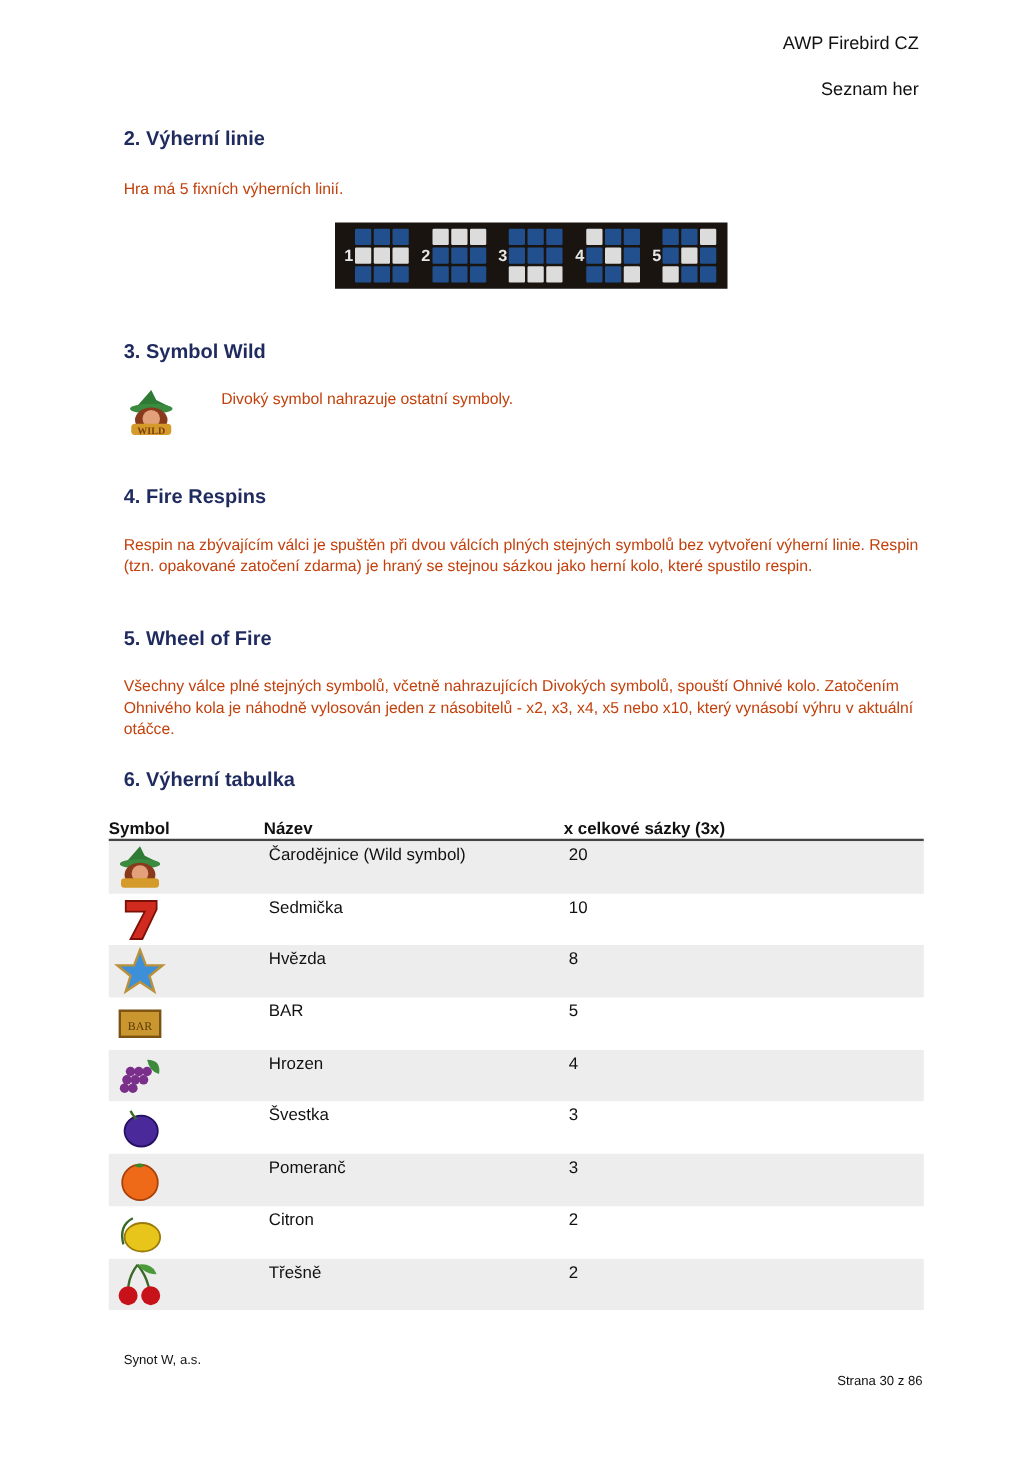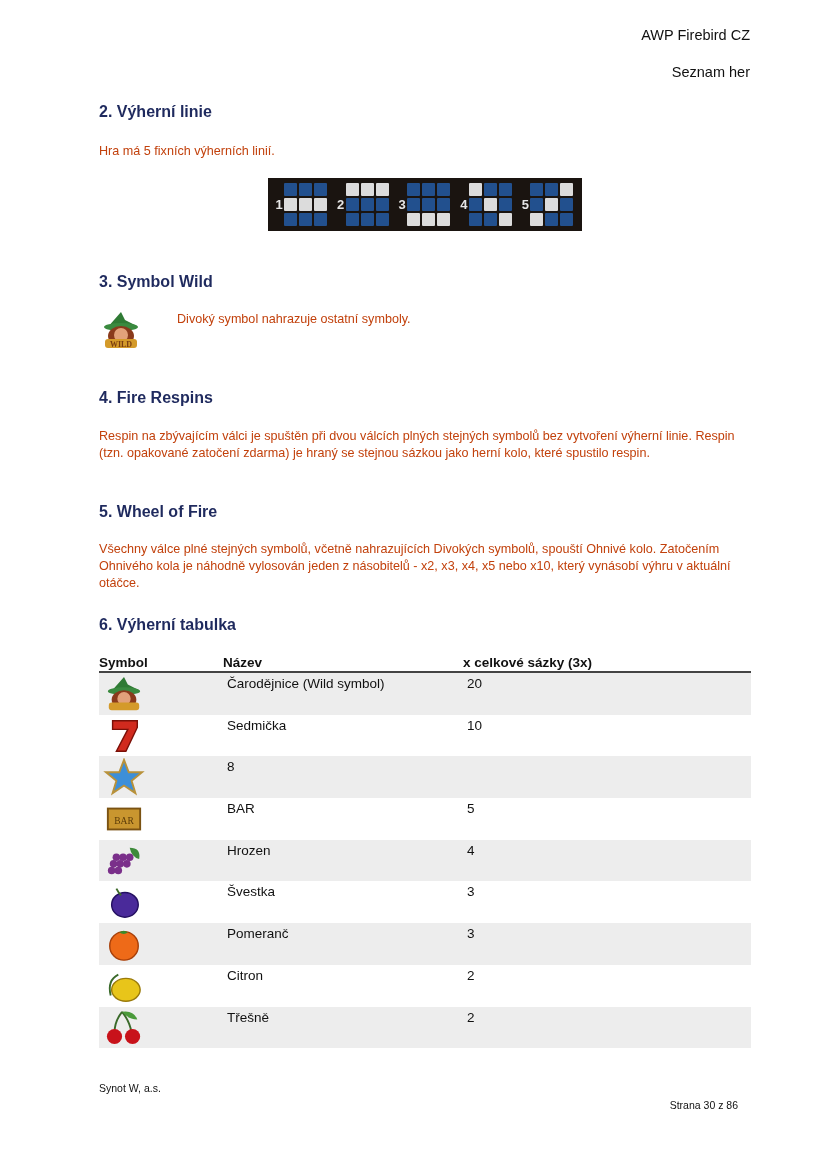--- a/index.html
+++ b/index.html
@@ -1,39 +1,39 @@
 <!DOCTYPE html>
 <html><head>
 <meta charset="utf-8">
 <style>
   * { box-sizing: border-box; margin: 0; padding: 0; }
   html, body { width: 827px; height: 1170px; background: #ffffff; }
   body { position: relative; font-family: "Liberation Sans", sans-serif; color: #111; font-size: 13px; }
 
-  .hdr { position: absolute; right: 77px; text-align: center; font-size: 14.5px; color: #111; }
+  .hdr { position: absolute; right: 92px; text-align: center; font-size: 14.5px; color: #111; }
   #hdr-title { top: 27px; }
   #hdr-sub { top: 64px; }
 
   .h2 { position: absolute; left: 99px; font-size: 16px; font-weight: bold; color: #1f2a5e; }
   .p { position: absolute; left: 99px; width: 655px; font-size: 12.6px; line-height: 17px; color: #c2410c; }
 
   
   #paylines { position: absolute; left: 268px; top: 178px; width: 314px; height: 53px; background: #1a1410; display: flex; align-items: center; padding-left: 6px; gap: 0; }
   .pl { display: flex; align-items: center; width: 62px; }
   .pl-num { color: #e6e6e6; font-size: 13px; font-weight: bold; width: 10px; text-align: center; }
   .pl-grid { display: grid; grid-template-columns: repeat(3, 13px); grid-template-rows: repeat(3, 13px); gap: 2px; }
   .cell { background: #22508e; border-radius: 1px; }
   .cell.on { background: #dcdcdc; }
 
   
   #wild-icon { position: absolute; left: 99px; top: 310px; width: 44px; height: 40px; }
   #wild-text { left: 177px; top: 311px; }
 
   
-  #paytable { position: absolute; left: 99px; top: 654px; width: 652px; }
+  #paytable { position: absolute; left: 87px; top: 654px; width: 652px; }
   .th { display: flex; height: 19px; font-size: 13.5px; font-weight: bold; border-bottom: 2px solid #444; align-items: flex-end; padding-bottom: 1px; }
   .c1 { width: 124px; }
   .c2 { width: 240px; padding-left: 4px; }
   .c3 { flex: 1; padding-left: 4px; }
   .th .c2 { padding-left: 0; }
   .th .c3 { padding-left: 0; }
   .tr { display: flex; height: 41.7px; font-size: 13.5px; }
   .tr:nth-child(odd) { background: #ededed; }
   .tr .c1 { display: flex; align-items: center; padding-left: 4px; }
   .tr .c2, .tr .c3 { padding-top: 3px; }
@@ -170,20 +170,21 @@
         </div>
         <div class="c2">Sedmička</div>
         <div class="c3">10</div>
       </div>
       <div class="tr">
         <div class="c1">
           <svg class="sym" viewBox="0 0 44 40">
             <polygon points="22,2 27,15 41,15 30,24 34,37 22,29 10,37 14,24 3,15 17,15" fill="#3d8fd8" stroke="#b8913a" stroke-width="2"></polygon>
           </svg>
         </div>
+        <div class="c2">Hvězda</div>
         <div class="c3">8</div>
       </div>
       <div class="tr">
         <div class="c1">
           <svg class="sym" viewBox="0 0 44 40">
             <rect x="5" y="9" width="34" height="22" fill="#c9962f" stroke="#7a5212" stroke-width="2"></rect>
             <text x="22" y="25" font-size="10" text-anchor="middle" fill="#5a3a08" font-family="Liberation Serif, serif">BAR</text>
           </svg>
         </div>
         <div class="c2">BAR</div>

